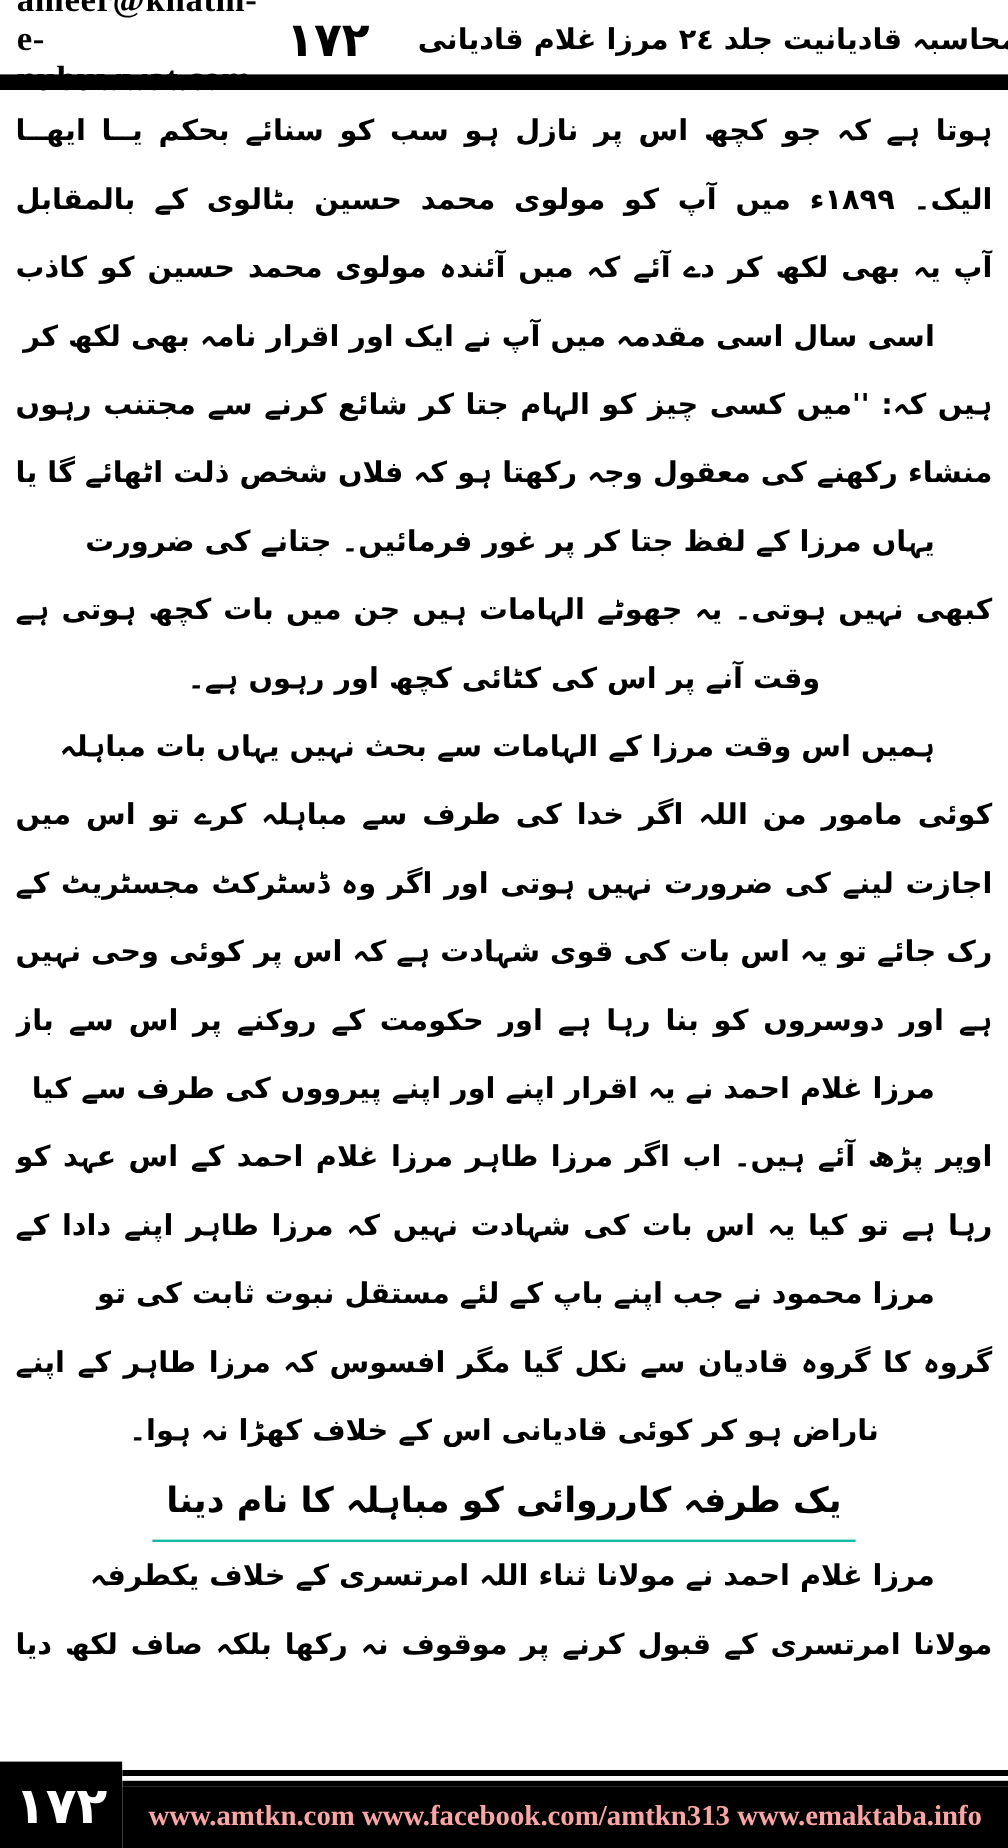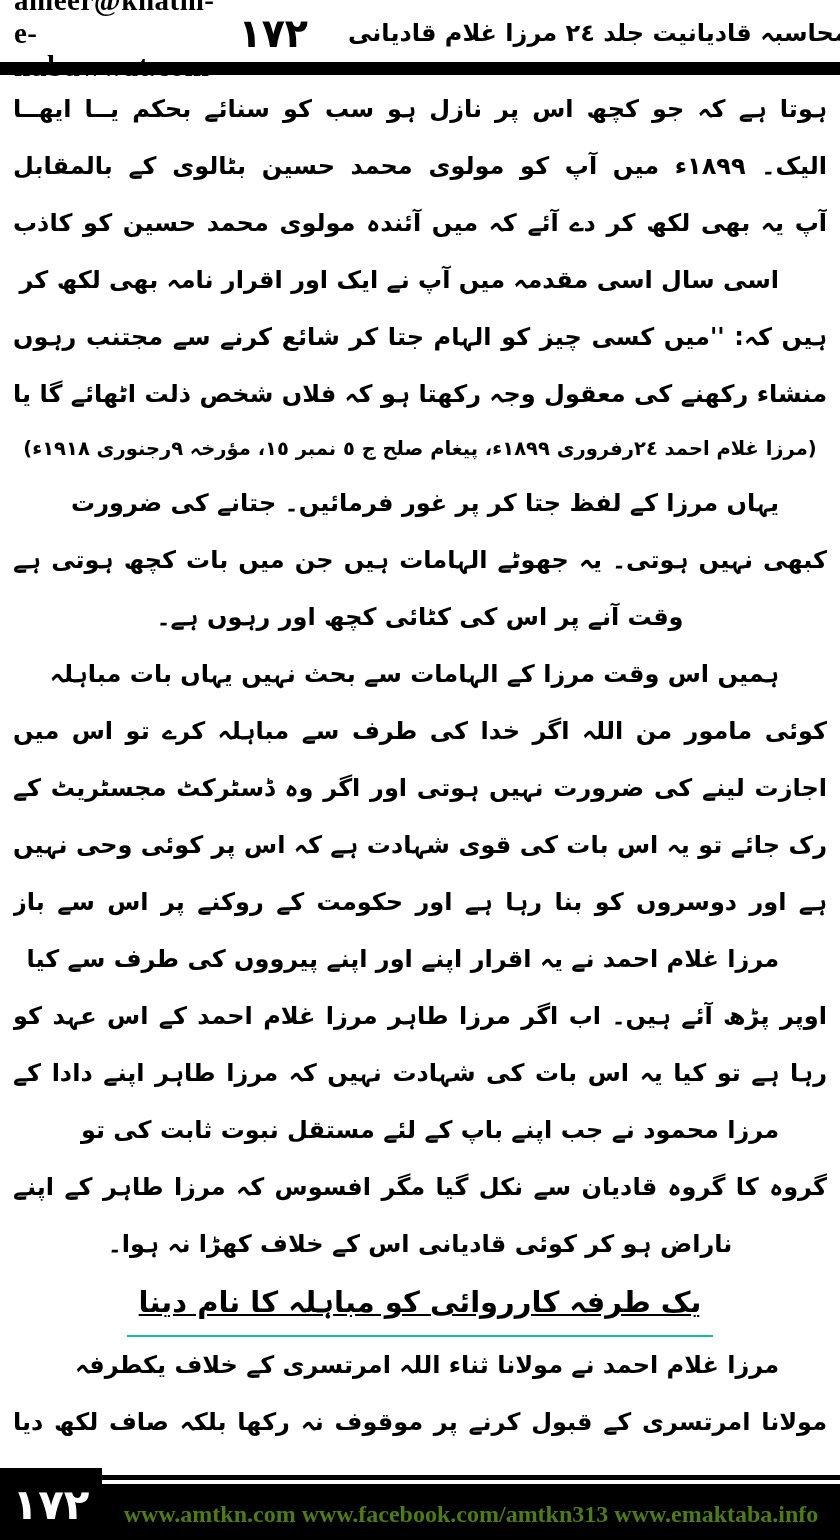--- a/index.html
+++ b/index.html
@@ -47,42 +47,41 @@
     text-align:center;white-space:normal;
   }
   .heading{
     height:64px;line-height:58px;font-size:29px;
     text-align:center;white-space:normal;
   }
   .heading .ul{
     display:inline-block;
     border-bottom:7px solid #14b8a6;
     padding:0 12px 4px;
-    text-decoration:underline;
   }
   
   .ftr{
     position:absolute;left:0;bottom:0;width:840px;height:72px;
     display:flex;
   }
   .ftr-num{
     width:102px;background:#000;color:#fff;
     display:flex;align-items:center;justify-content:center;
     font-weight:bold;font-size:42px;direction:rtl;
     transform:none;
   }
   .ftr-right{flex:1;display:flex;flex-direction:column;}
   .ftr-rules{
     height:21px;background:#fff;
     display:flex;flex-direction:column;justify-content:flex-end;gap:4px;
     padding-bottom:0;
   }
   .ftr-rules div{height:5px;background:#000;}
   .ftr-bar{
-    flex:1;background:#000;color:#4d7c0f;
+    flex:1;background:#000;color:#fca5a5;
     display:flex;align-items:center;justify-content:center;
     font-family:"Liberation Serif",serif;font-weight:bold;
     font-size:24px;white-space:nowrap;
   }
 </style>
 </head>
 <body>
 
 <div class="page">
 
@@ -93,21 +92,20 @@
   </div>
   <div class="rule-top"></div>
 
   <div class="bodytxt" lang="ur">
     <div class="line full">ہوتا ہے کہ جو کچھ اس پر نازل ہو سب کو سنائے بحکم یــا ایھــا الــرســول بــلــغ مــا انــزل</div>
     <div class="line full">الیک۔ ١٨٩٩ء میں آپ کو مولوی محمد حسین بٹالوی کے بالمقابل عدالت میں جانا پڑا اور وہاں</div>
     <div class="line full">آپ یہ بھی لکھ کر دے آئے کہ میں آئندہ مولوی محمد حسین کو کاذب اور کافر اور دجال نہیں کہوں گا۔''</div>
     <div class="line indent">اسی سال اسی مقدمہ میں آپ نے ایک اور اقرار نامہ بھی لکھ کر دیا جس کے یہ لفظ</div>
     <div class="line full">ہیں کہ: ''میں کسی چیز کو الہام جتا کر شائع کرنے سے مجتنب رہوں گا۔ جس کا یہ منشاء ہو یا جو ایسا</div>
     <div class="line full">منشاء رکھنے کی معقول وجہ رکھتا ہو کہ فلاں شخص ذلت اٹھائے گا یا مورد عتاب الٰہی ہوگا۔''</div>
-    <div class="line ref">(مرزا غلام احمد ٢٤رفروری ١٨٩٩ء، پیغام صلح ج ٥ نمبر ١٥، مؤرخہ ٩رجنوری ١٩١٨ء)</div>
     <div class="line indent">یہاں مرزا کے لفظ جتا کر پر غور فرمائیں۔ جتانے کی ضرورت سچے الہامات میں</div>
     <div class="line full">کبھی نہیں ہوتی۔ یہ جھوٹے الہامات ہیں جن میں بات کچھ ہوتی ہے جتائی کچھ جاتی ہے اور</div>
     <div class="line center">وقت آنے پر اس کی کٹائی کچھ اور رہوں ہے۔</div>
     <div class="line indent">ہمیں اس وقت مرزا کے الہامات سے بحث نہیں یہاں بات مباہلہ کی ہو رہی ہے</div>
     <div class="line full">کوئی مامور من اللہ اگر خدا کی طرف سے مباہلہ کرے تو اس میں اسے ڈسٹرکٹ مجسٹریٹ سے</div>
     <div class="line full">اجازت لینے کی ضرورت نہیں ہوتی اور اگر وہ ڈسٹرکٹ مجسٹریٹ کے منع کرنے سے اس سے</div>
     <div class="line full">رک جائے تو یہ اس بات کی قوی شہادت ہے کہ اس پر کوئی وحی نہیں آ رہی وہ اسے صرف جتا رہا</div>
     <div class="line full">ہے اور دوسروں کو بنا رہا ہے اور حکومت کے روکنے پر اس سے باز بھی آ رہا ہے۔</div>
     <div class="line indent">مرزا غلام احمد نے یہ اقرار اپنے اور اپنے پیرووں کی طرف سے کیا تھا۔ جیسا کہ آپ</div>
     <div class="line full">اوپر پڑھ آئے ہیں۔ اب اگر مرزا طاہر مرزا غلام احمد کے اس عہد کو توڑ رہا ہے اور پھر مباہلوں پر آ</div>

